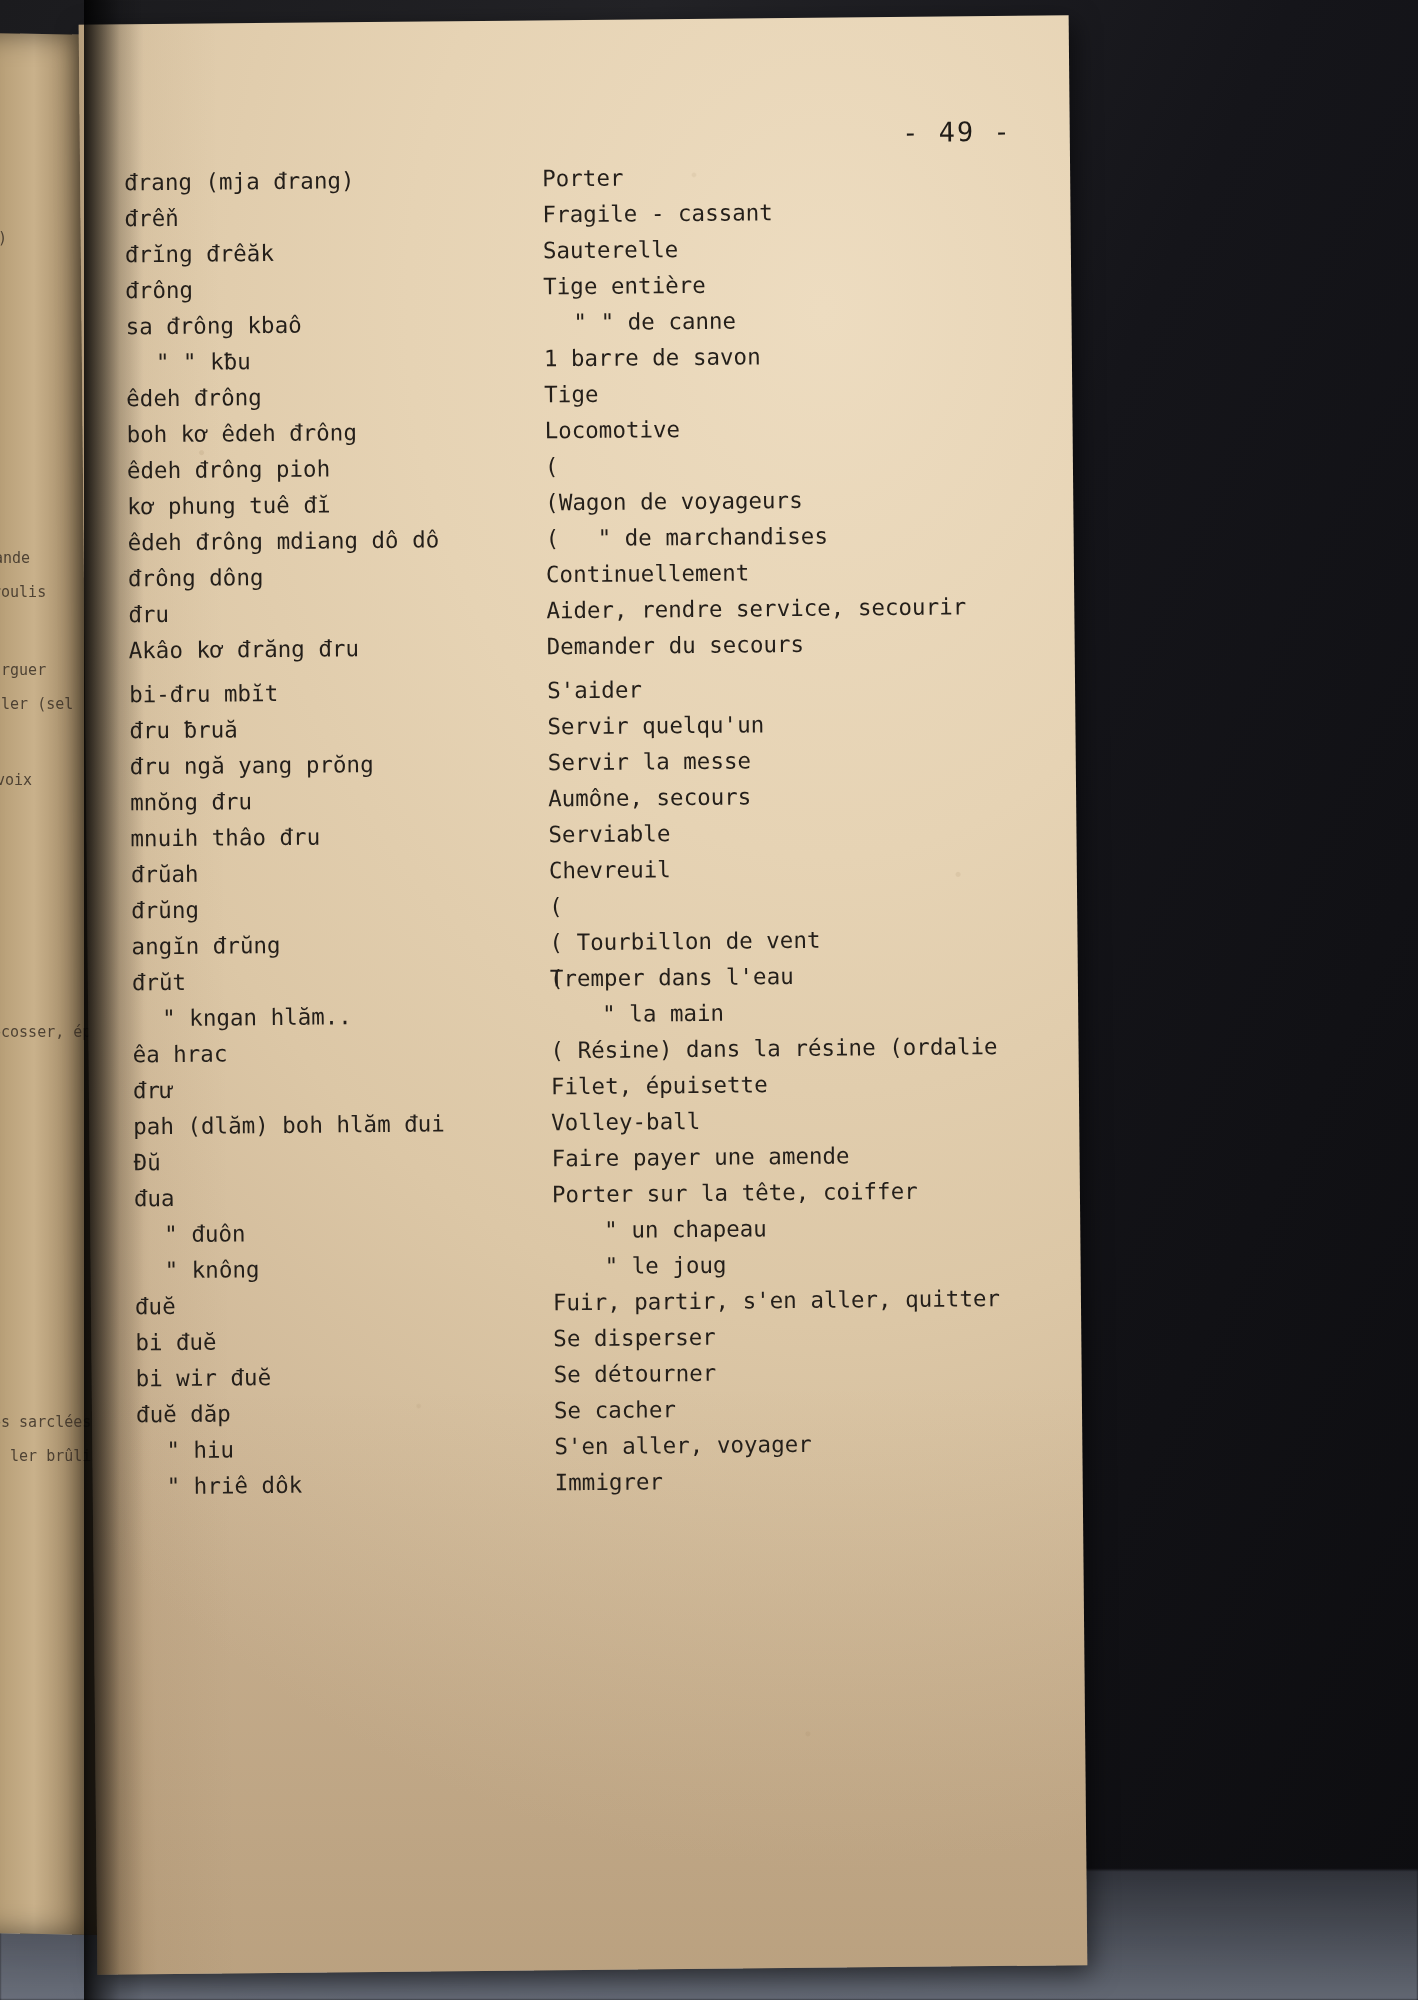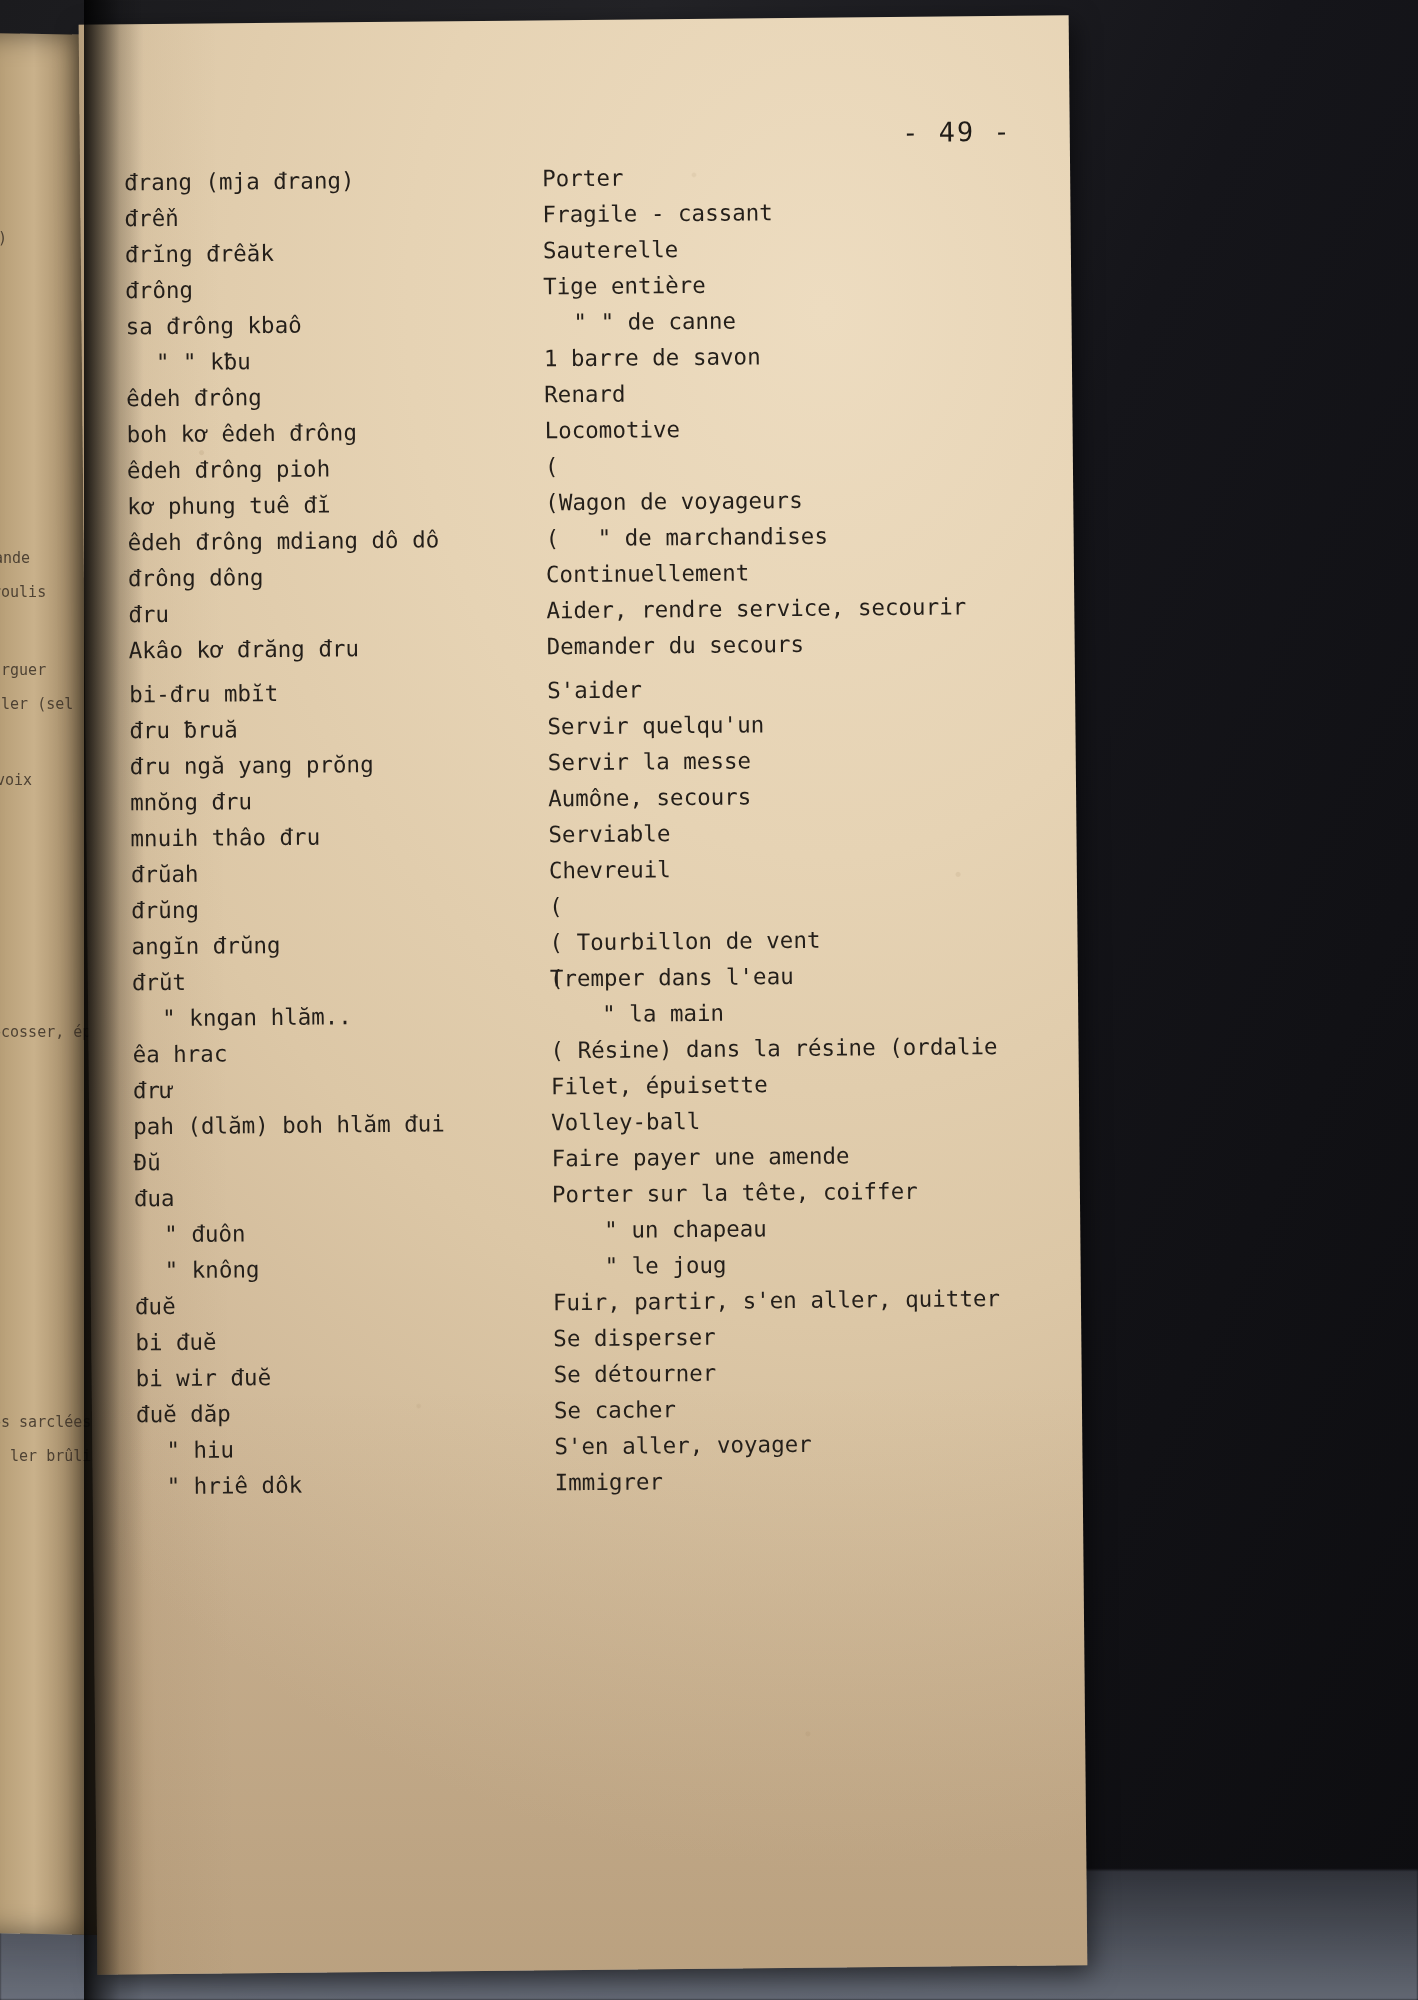--- a/index.html
+++ b/index.html
@@ -193,21 +193,21 @@
         <div class="row g-ind1">
           <span class="term">sa đrông kbaô</span>
           <span class="gloss">"    "   de canne</span>
         </div>
         <div class="row indent1">
           <span class="term">"   " kƀu</span>
           <span class="gloss">1 barre de savon</span>
         </div>
         <div class="row">
           <span class="term">êdeh đrông</span>
-          <span class="gloss">Renard</span>
+          <span class="gloss">Tige</span>
         </div>
         <div class="row">
           <span class="term">boh kơ êdeh đrông</span>
           <span class="gloss">Locomotive</span>
         </div>
         <div class="row">
           <span class="term">êdeh đrông pioh</span>
           <span class="gloss">(</span>
         </div>
         <div class="row">

